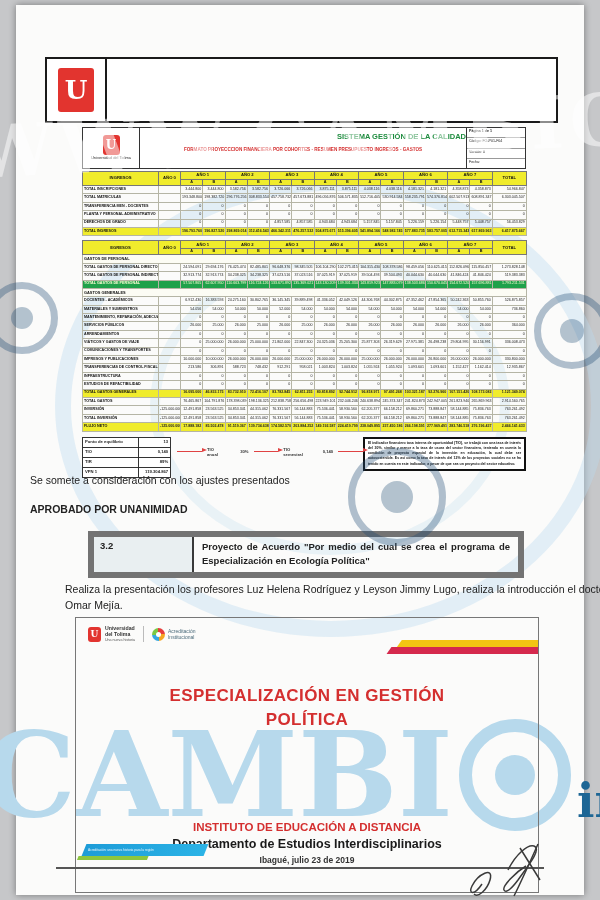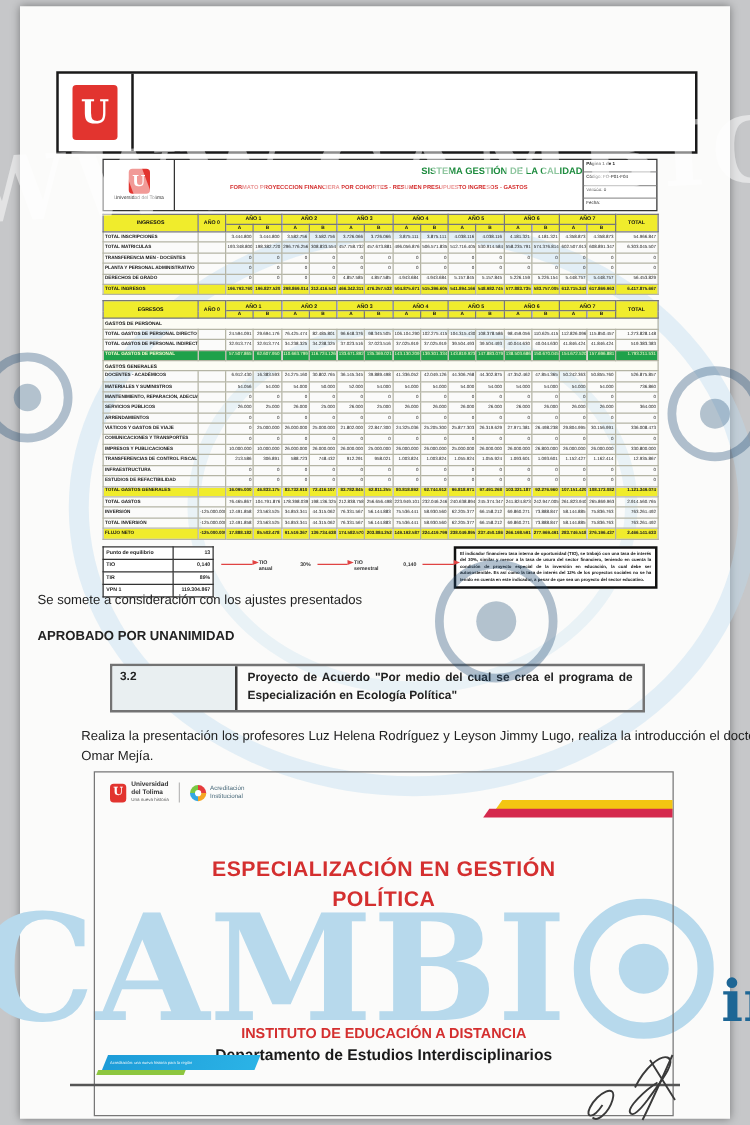--- a/index.html
+++ b/index.html
@@ -79,21 +79,21 @@
   .arrow{width:26px;height:0;border-top:1.6px solid #e04343;position:relative;}
   .arrow:after{content:"";position:absolute;right:-5px;top:-3.6px;
     border-left:5px solid #e04343;border-top:2.8px solid transparent;border-bottom:2.8px solid transparent;}
   .flw{font-size:4.2px;font-weight:bold;color:#333;}
   .note{margin-left:auto;width:158px;border:2px solid #111;padding:2px 3px;background:#fff;
     font-size:3.5px;font-weight:bold;text-align:justify;line-height:1.5;color:#111;}
 
   
   .t1{position:absolute;left:30px;top:474px;font-size:10.5px;z-index:2;}
   .t2{position:absolute;left:30px;top:503px;font-size:10.5px;font-weight:bold;z-index:2;}
-  .item{position:absolute;left:88px;top:531px;width:424px;border:2px solid #737373;display:flex;z-index:2;background:transparent;}
+  .item{position:absolute;left:88px;top:531px;width:424px;border:6px solid #737373;display:flex;z-index:2;background:transparent;}
   .item-num{width:86px;border-right:2px solid #3a3a3a;padding:3px 6px;font-weight:bold;font-size:9.5px;background:#e9eff1;}
   .item-text{flex:1;padding:3px 8px;font-weight:bold;font-size:9.5px;text-align:justify;line-height:1.5;}
   .t3{position:absolute;left:30px;top:581px;width:543px;font-size:10.5px;text-align:justify;line-height:1.55;z-index:2;margin-left:35px;}
 
   
   .doc2{position:absolute;left:75px;top:617px;width:462px;height:274px;border:1px solid #777;z-index:2;}
   .d2-logo{position:absolute;left:12px;top:8px;display:flex;align-items:center;gap:4px;}
   .d2-org{font-size:5.2px;font-weight:bold;color:#333;line-height:1.15;}
   .d2-tag{font-size:3.6px;color:#555;font-weight:normal;}
   .d2-div{width:1px;height:16px;background:#bbb;margin:0 4px;}
@@ -806,20 +806,21 @@
   <div class="stripes">
     <div class="stripe-y"></div>
     <div class="stripe-r"></div>
   </div>
 
   <div class="d2-title">ESPECIALIZACIÓN EN GESTIÓN POLÍTICA</div>
   <div class="d2-sub">
   </div>
   <div class="d2-inst">INSTITUTO DE EDUCACIÓN A DISTANCIA</div>
   <div class="d2-dept">Departamento de Estudios Interdisciplinarios</div>
+  <div class="d2-date">Ibagué, julio 23 de 2019</div>
 
   <div class="d2-banner">
     <span>Acreditación: una nueva historia para la región</span>
   </div>
   <div class="d2-line"></div>
   <svg class="d2-sign" width="90" height="72" viewBox="0 0 90 72">
     <path d="M18,48 C10,60 4,58 8,50 C14,38 30,30 26,44 C23,54 14,62 10,58" stroke="#3a3a3a" fill="none" stroke-width="1.5"></path>
     <path d="M44,34 C52,18 64,8 70,10 C78,13 64,30 54,44 C48,52 42,58 40,54 C38,50 52,36 62,30" stroke="#3a3a3a" fill="none" stroke-width="1.5"></path>
     <path d="M56,12 L76,44 M74,8 C66,26 58,44 50,60" stroke="#3a3a3a" fill="none" stroke-width="1.5"></path>
   </svg>

